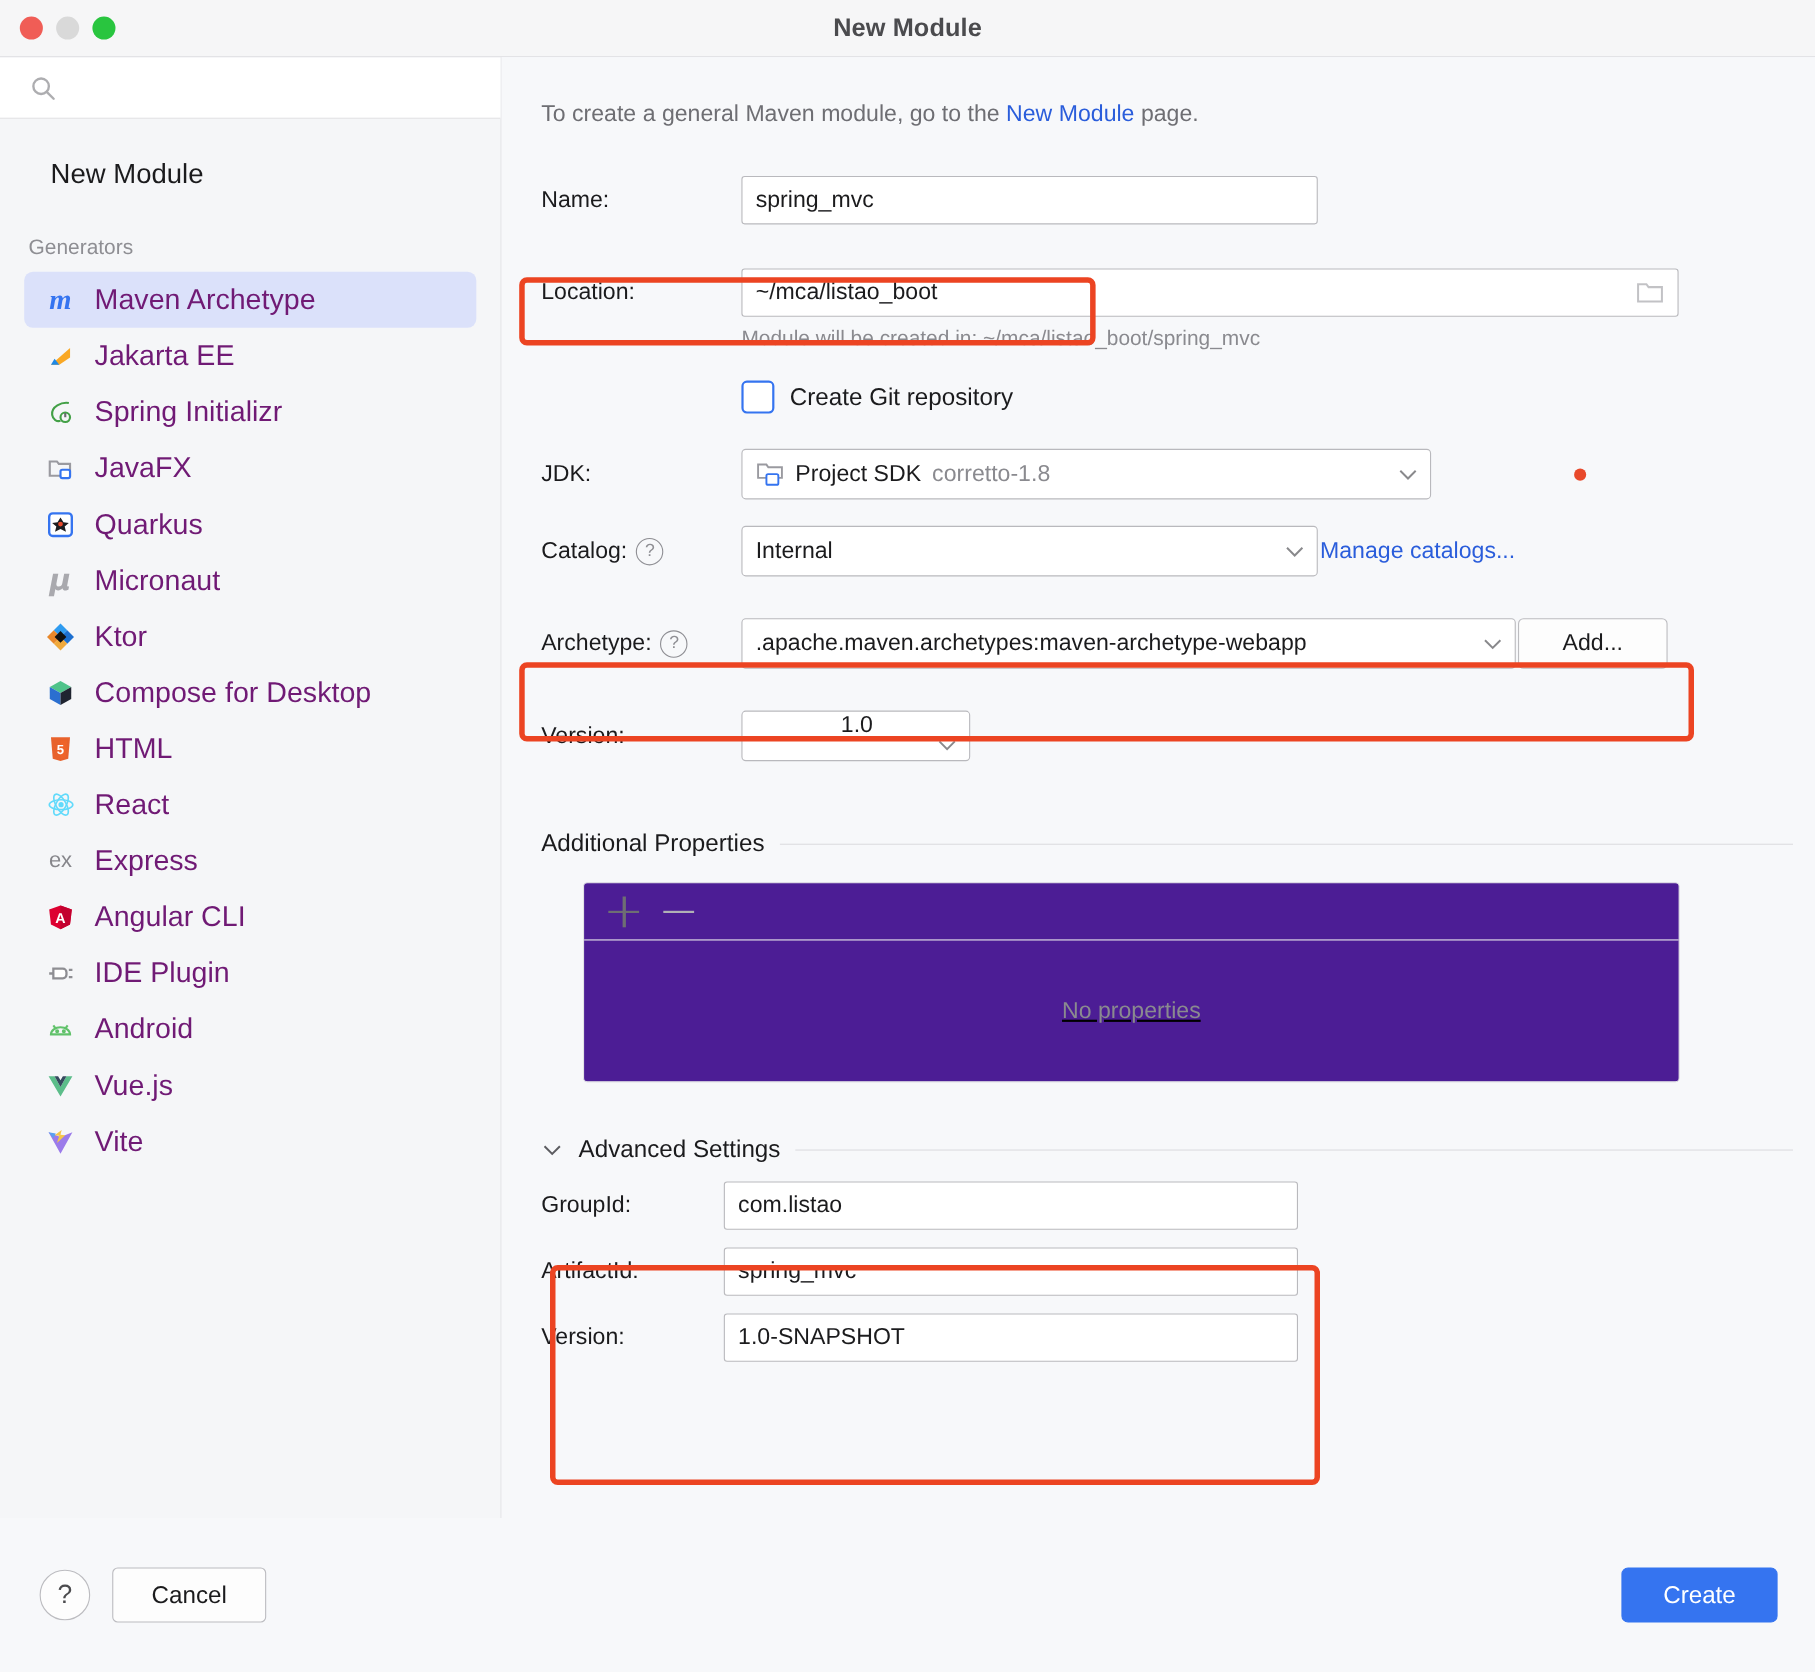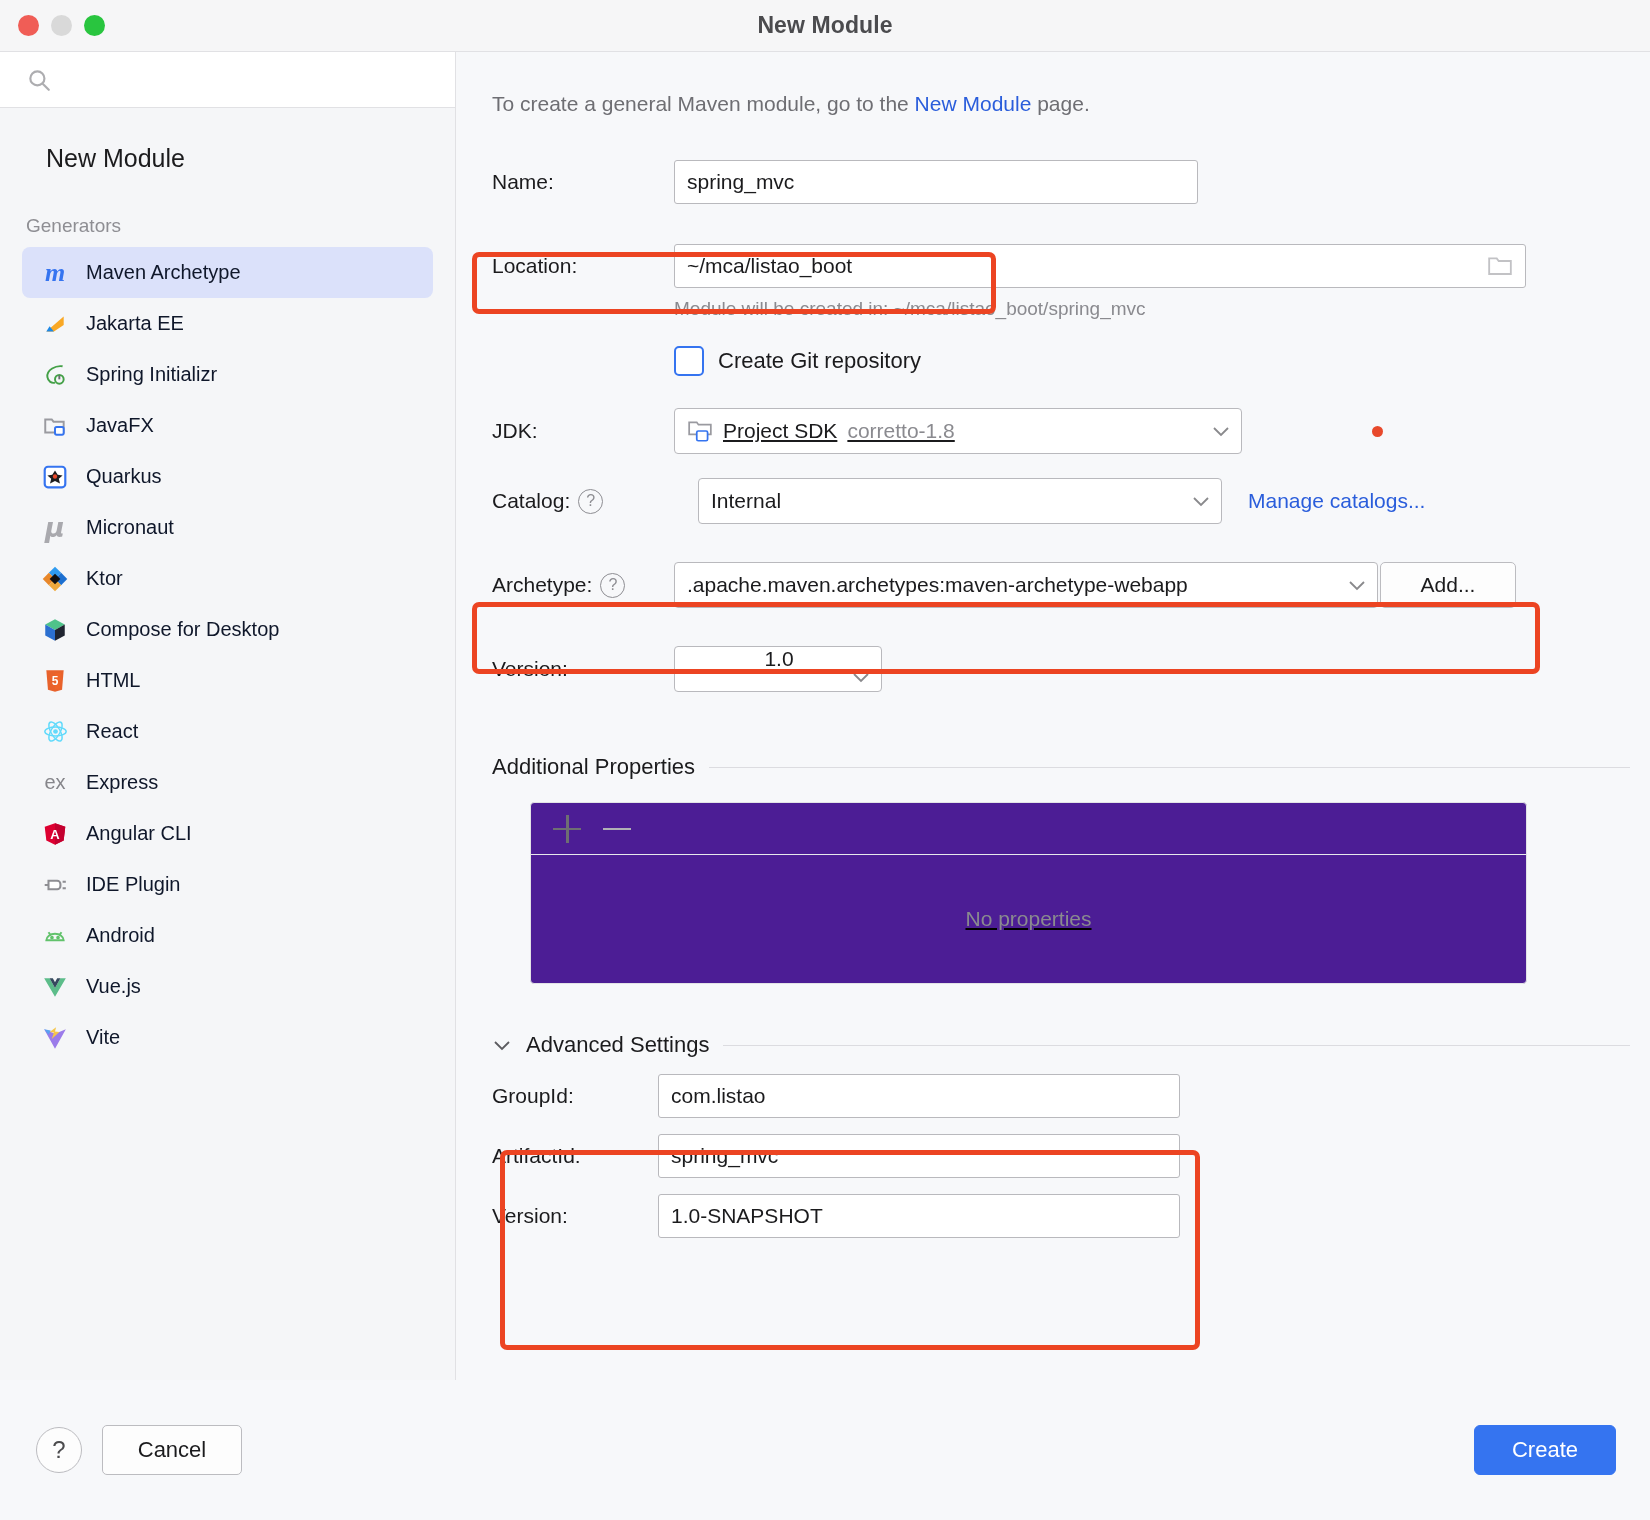--- a/index.html
+++ b/index.html
@@ -67,21 +67,21 @@
     padding: 42px 0 10px 26px;
   }
   .gen-list { padding: 0 22px 0 22px; }
   .gen-item {
     display: flex; align-items: center;
     height: 51px; border-radius: 8px;
     padding-left: 18px; gap: 16px;
     cursor: default;
   }
   .gen-item.selected { background: #dbe1fa; }
-  .gen-label { font-size: 20px; color: #0f172a; white-space: nowrap; }
+  .gen-label { font-size: 26px; color: #701a75; white-space: nowrap; }
   .gen-icon { width: 30px; height: 30px; display: flex; align-items: center; justify-content: center; flex: 0 0 30px; }
 
   
   .main {
     flex: 1 1 auto; position: relative;
     background: #f7f8fa;
     padding: 0;
     overflow: hidden;
   }
   .intro {
@@ -114,21 +114,21 @@
   .chk-lbl { font-size: 22px; color: #1b1b1d; }
 
   .combo {
     height: 46px; background: #fff;
     border: 1px solid #b9b9bd; border-radius: 4px;
     display: flex; align-items: center; padding: 0 10px 0 12px;
     font-size: 21px; color: #1b1b1d;
     position: relative;
   }
   .combo .chev { margin-left: auto; opacity: .72; }
-  .combo.jdk { width: 568px; gap: 10px; text-decoration: underline; }
+  .combo.jdk { width: 627px; gap: 10px; }
   .combo.catalog { width: 524px; }
   .combo.archetype { width: 704px; }
   .combo.version { width: 208px; flex-direction: column; }
   .muted { color: #8a8a8f; }
 
   .help-ic {
     width: 25px; height: 25px; border: 1.6px solid #8e8e93;
     border-radius: 50%; display: inline-flex; align-items: center; justify-content: center;
     font-size: 16px; color: #8e8e93; margin-left: 8px; flex: 0 0 25px;
   }
@@ -450,21 +450,21 @@
           </svg>
           <span>Project SDK</span>
           <span class="muted">corretto-1.8</span>
           <svg class="chev" width="20" height="13" viewBox="0 0 20 13" fill="none" stroke="#5c5c60" stroke-width="1.8">
               <path d="M3 3 L10 10 L17 3"></path>
             </svg>
         </div>
         <div class="errdot"></div>
       </div>
 
-      <div class="row" style="margin-top:24px;gap:24px;">
+      <div class="row" style="margin-top:24px;">
         <div class="lbl-with-help">
           <span style="font-size:21px;color:#1b1b1d;">Catalog:</span>
           <span class="help-ic">?</span>
         </div>
         <div class="combo catalog">
           <span>Internal</span>
           <svg class="chev" width="20" height="13" viewBox="0 0 20 13" fill="none" stroke="#5c5c60" stroke-width="1.8">
               <path d="M3 3 L10 10 L17 3"></path>
             </svg>
         </div>

